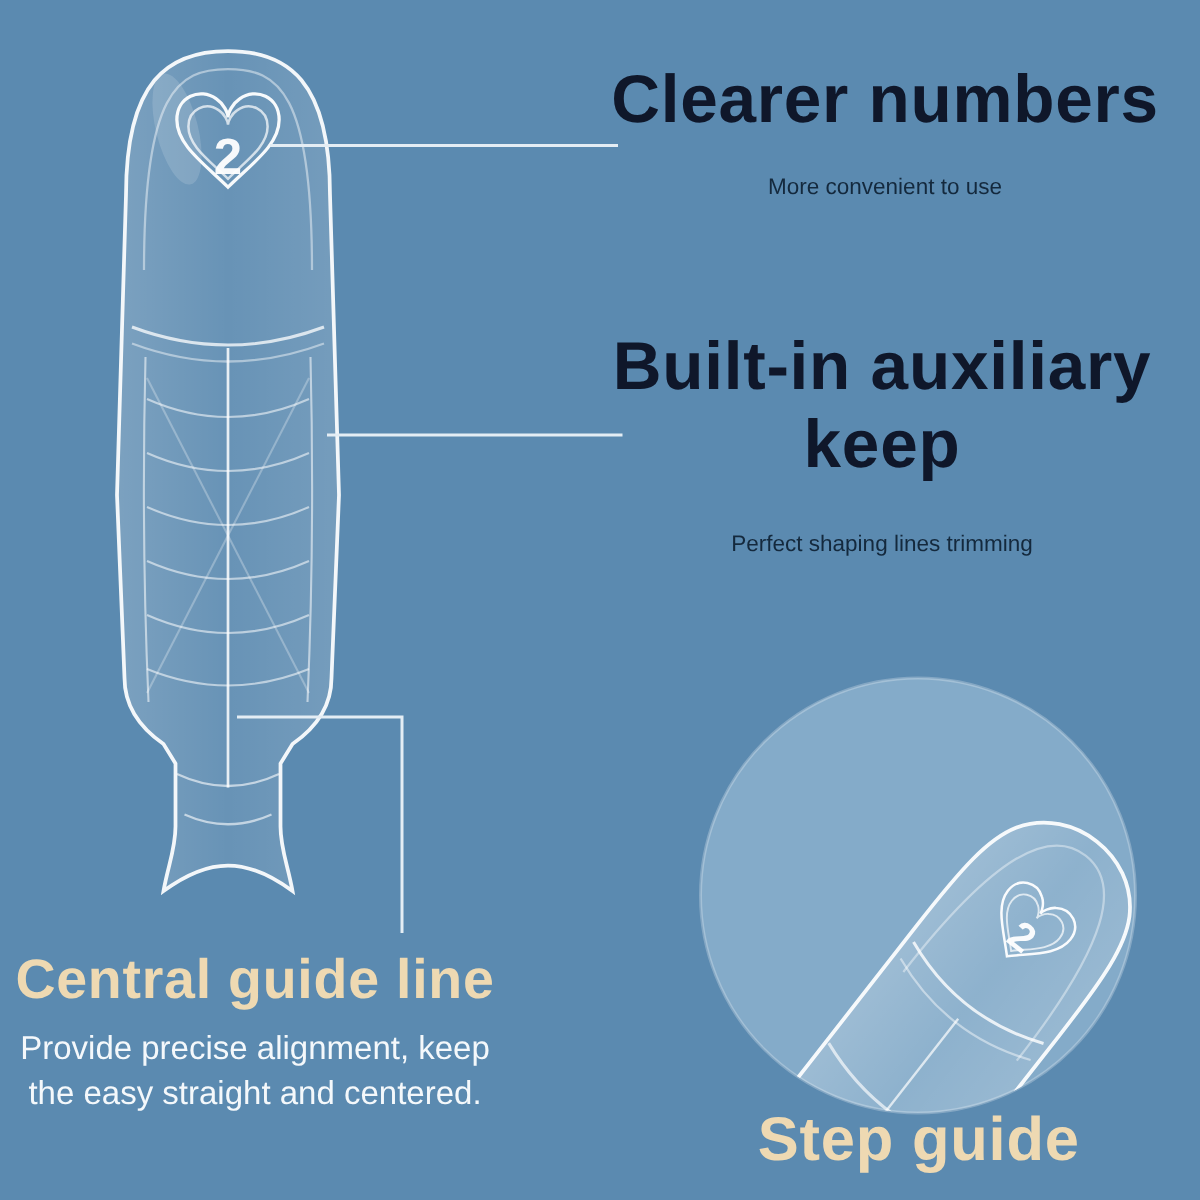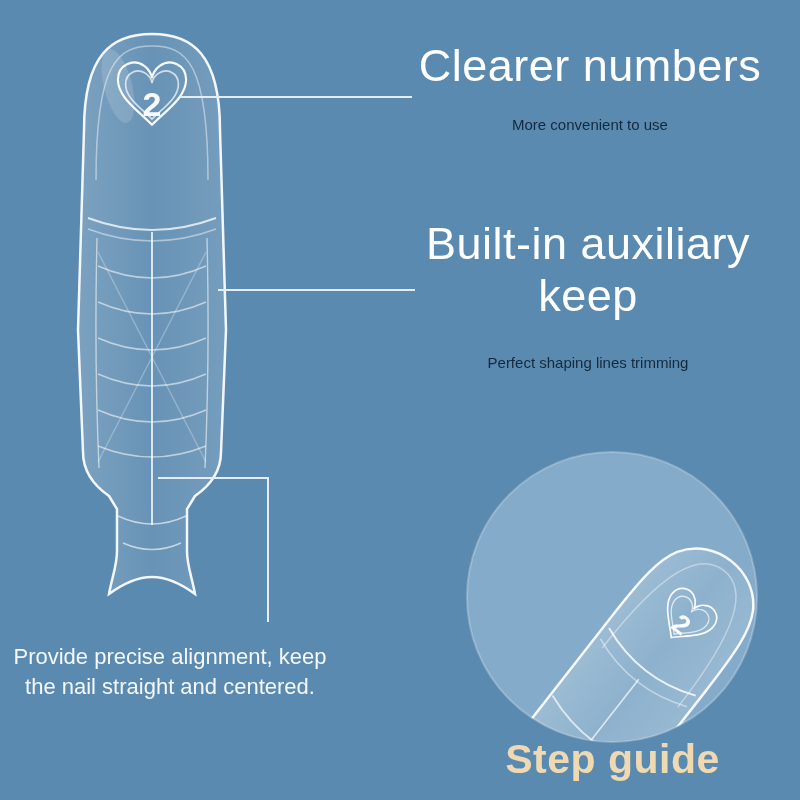--- a/index.html
+++ b/index.html
@@ -2,21 +2,21 @@
 <html><head>
 <meta charset="utf-8">
 <style>
   html,body{margin:0;padding:0;background:#3f6c92;}
   .stage{
     position:relative;width:800px;height:800px;overflow:hidden;
     background:#5b8ab0;
     font-family:"Liberation Sans",sans-serif;
   }
   .txt{position:absolute;text-align:center;}
-  .h-white{color:#ffffff;font-weight:normal;font-size:45px;line-height:1.15;letter-spacing:0.5px;}
+  .h-white{color:#0f172a;font-weight:bold;font-size:45px;line-height:1.15;letter-spacing:0.5px;}
   .h-tan{color:#eed9b2;font-weight:bold;letter-spacing:0.5px;}
   .sub-dark{color:#14293d;font-size:15px;font-weight:500;}
   .sub-white{color:#f4f8fb;font-size:22px;line-height:1.35;}
   .block-clearer{left:395px;top:40px;width:390px;}
   .block-clearer .sub-dark{margin-top:24px;}
   .block-aux{left:388px;top:218px;width:400px;}
   .block-aux .sub-dark{margin-top:32px;}
   .block-guide{left:10px;top:632px;width:320px;}
   .block-guide .h-tan{font-size:37px;white-space:nowrap;}
   .block-guide .sub-white{margin-top:10px;}
@@ -109,20 +109,21 @@
     <div class="h-white">Clearer numbers</div>
     <div class="sub-dark">More convenient to use</div>
   </div>
 
   <div class="txt block-aux">
     <div class="h-white">Built-in auxiliary keep</div>
     <div class="sub-dark">Perfect shaping lines trimming</div>
   </div>
 
   <div class="txt block-guide">
-    <div class="sub-white">Provide precise alignment, keep the nail straight and centered.</div>
+    <div class="h-tan">Central guide line</div>
+    <div class="sub-white">Provide precise alignment, keep the easy straight and centered.</div>
   </div>
 
   <div class="txt block-step">
     <div class="h-tan">Step guide</div>
   </div>
 
 </div>
 
 </body></html>

